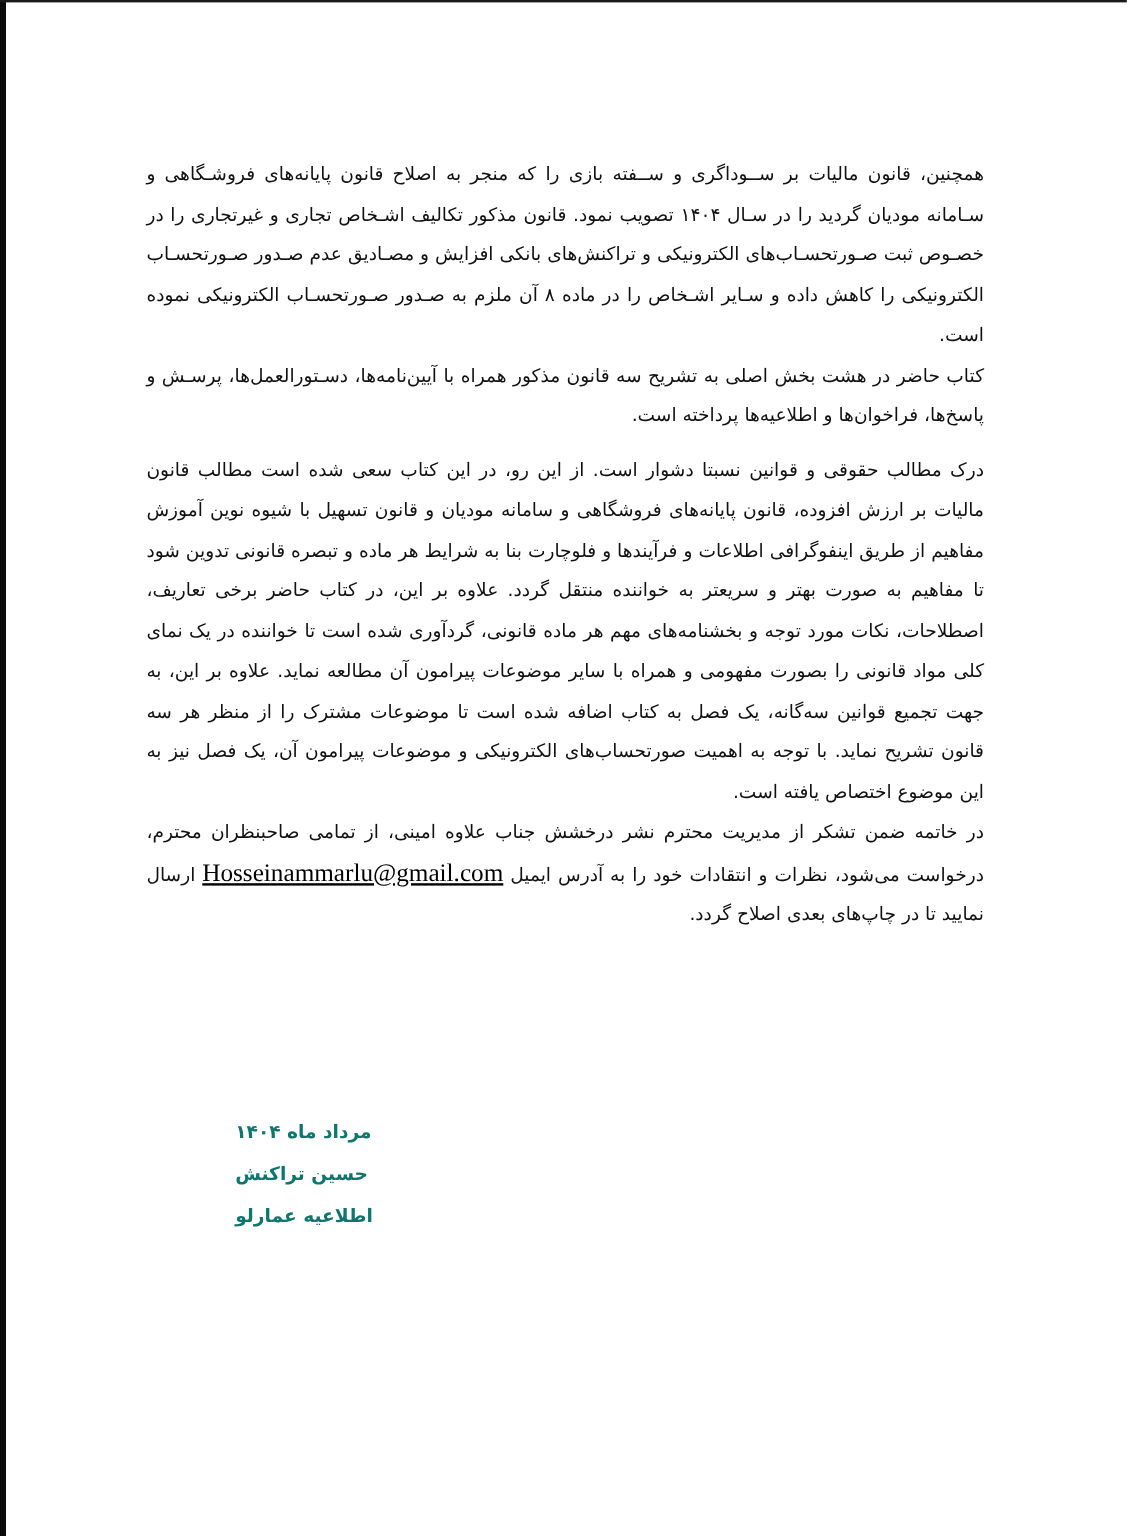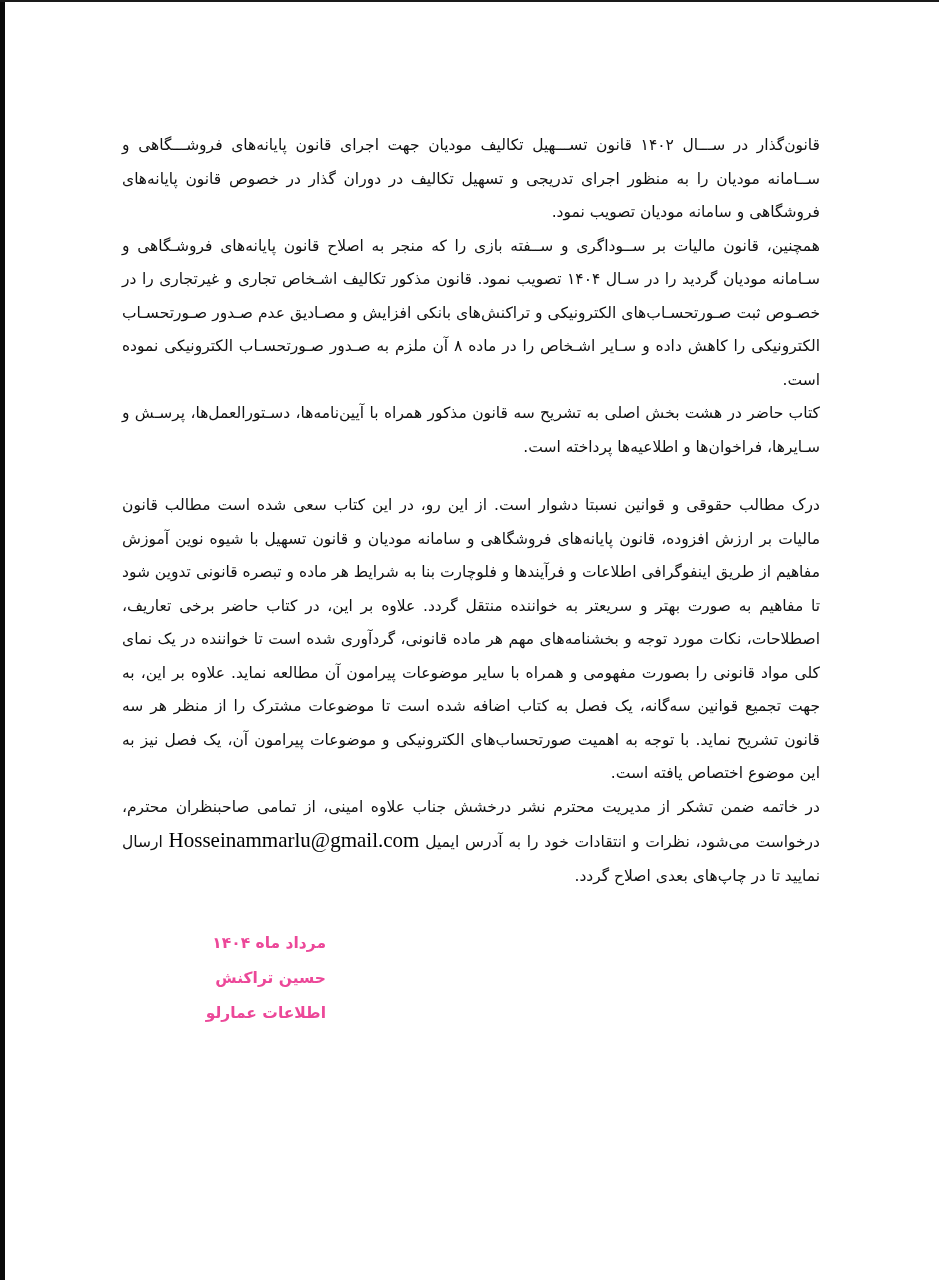--- a/index.html
+++ b/index.html
@@ -35,55 +35,55 @@
       font-size: 15.5px;
       color: #111111;
       line-height: 33.5px;
     }
     .para {
       margin: 0;
       text-align: justify;
       text-align-last: right;
     }
     .para.gap-before {
-      margin-top: 25px;
+      margin-top: 12px;
     }
     .email {
       font-family: "Liberation Serif", serif;
       font-size: 21px;
+      text-decoration: underline;
       color: #000000;
       direction: ltr;
       unicode-bidi: embed;
     }
     .signature {
       position: absolute;
       left: 196px;
       top: 926px;
       width: 130px;
       direction: rtl;
-      text-align: right;
+      text-align: left;
       font-family: "DejaVu Sans", sans-serif;
       font-weight: bold;
       font-size: 15.5px;
-      color: #ec4899;
+      color: #0f766e;
       line-height: 35px;
     }
     .signature div { white-space: nowrap; }
   </style>
 </head>
 <body>
 
 <div class="left-edge"></div>
 <div class="top-edge"></div>
 
 <main class="page">
-  <p class="para">قانون‌گذار در ســـال ۱۴۰۲ قانون تســـهیل تکالیف مودیان جهت اجرای قانون پایانه‌های فروشـــگاهی و ســامانه مودیان را به منظور اجرای تدریجی و تسهیل تکالیف در دوران گذار در خصوص قانون پایانه‌های فروشگاهی و سامانه مودیان تصویب نمود.</p>
   <p class="para">همچنین، قانون مالیات بر ســوداگری و ســفته بازی را که منجر به اصلاح قانون پایانه‌های فروشـگاهی و سـامانه مودیان گردید را در سـال ۱۴۰۴ تصویب نمود. قانون مذکور تکالیف اشـخاص تجاری و غیرتجاری را در خصـوص ثبت صـورتحسـاب‌های الکترونیکی و تراکنش‌های بانکی افزایش و مصـادیق عدم صـدور صـورتحسـاب الکترونیکی را کاهش داده و سـایر اشـخاص را در ماده ۸ آن ملزم به صـدور صـورتحسـاب الکترونیکی نموده است.</p>
-  <p class="para">کتاب حاضر در هشت بخش اصلی به تشریح سه قانون مذکور همراه با آیین‌نامه‌ها، دسـتورالعمل‌ها، پرسـش و سـایر‌ها، فراخوان‌ها و اطلاعیه‌ها پرداخته است.</p>
+  <p class="para">کتاب حاضر در هشت بخش اصلی به تشریح سه قانون مذکور همراه با آیین‌نامه‌ها، دسـتورالعمل‌ها، پرسـش و پاسخ‌ها، فراخوان‌ها و اطلاعیه‌ها پرداخته است.</p>
   <p class="para gap-before">درک مطالب حقوقی و قوانین نسبتا دشوار است. از این رو، در این کتاب سعی شده است مطالب قانون مالیات بر ارزش افزوده، قانون پایانه‌های فروشگاهی و سامانه مودیان و قانون تسهیل با شیوه نوین آموزش مفاهیم از طریق اینفوگرافی اطلاعات و فرآیندها و فلوچارت بنا به شرایط هر ماده و تبصره قانونی تدوین شود تا مفاهیم به صورت بهتر و سریعتر به خواننده منتقل گردد. علاوه بر این، در کتاب حاضر برخی تعاریف، اصطلاحات، نکات مورد توجه و بخشنامه‌های مهم هر ماده قانونی، گردآوری شده است تا خواننده در یک نمای کلی مواد قانونی را بصورت مفهومی و همراه با سایر موضوعات پیرامون آن مطالعه نماید. علاوه بر این، به جهت تجمیع قوانین سه‌گانه، یک فصل به کتاب اضافه شده است تا موضوعات مشترک را از منظر هر سه قانون تشریح نماید. با توجه به اهمیت صورتحساب‌های الکترونیکی و موضوعات پیرامون آن، یک فصل نیز به این موضوع اختصاص یافته است.</p>
   <p class="para"><span>در خاتمه ضمن تشکر از مدیریت محترم نشر درخشش جناب علاوه امینی، از تمامی صاحبنظران محترم، درخواست می‌شود، نظرات و انتقادات خود را به آدرس ایمیل </span><a class="email">Hosseinammarlu@gmail.com</a><span> ارسال نمایید تا در چاپ‌های بعدی اصلاح گردد.</span></p>
 </main>
 
 <section class="signature">
   <div>مرداد ماه ۱۴۰۴</div>
   <div>حسین تراکنش</div>
-  <div>اطلاعات عمارلو</div>
+  <div>اطلاعیه عمارلو</div>
 </section>
 
 </body></html>

